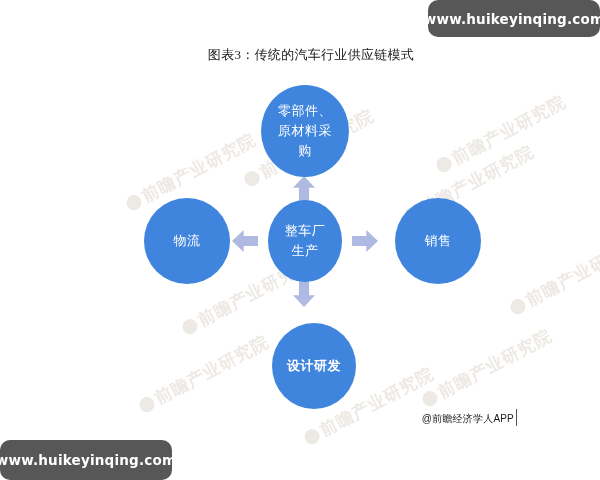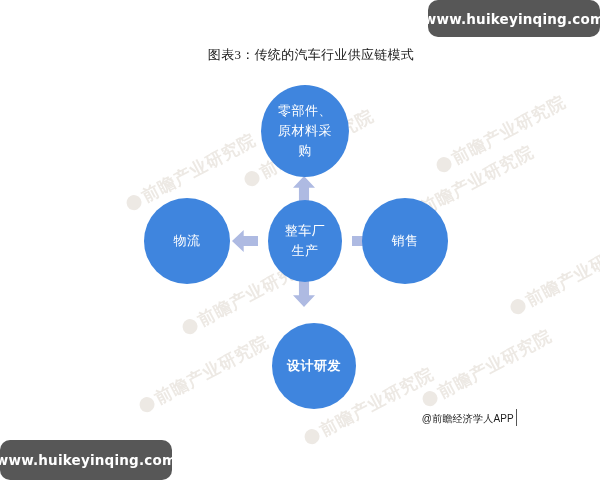--- a/index.html
+++ b/index.html
@@ -82,21 +82,21 @@
     line-height: 1.55;
     letter-spacing: 0.5px;
     box-sizing: border-box;
     font-family: "Liberation Sans", "DejaVu Sans", sans-serif;
   }
   .node span { display: block; }
 
   #node-top    { left: 261px; top: 85px;  width: 88px; height: 92px; }
   #node-center { left: 268px; top: 200px; width: 74px; height: 82px; }
   #node-left   { left: 144px; top: 198px; width: 86px; height: 86px; }
-  #node-right  { left: 362px; top: 198px; width: 86px; height: 86px; }
+  #node-right  { left: 395px; top: 198px; width: 86px; height: 86px; }
   #node-bottom { left: 272px; top: 323px; width: 84px; height: 86px; font-weight: bold; }
 
   
   .arrow {
     position: absolute;
     background: #aebae2;
   }
   #arrow-up {
     left: 293px; top: 176px; width: 22px; height: 26px;
     clip-path: polygon(50% 0%, 100% 45%, 73% 45%, 73% 100%, 27% 100%, 27% 45%, 0% 45%);

